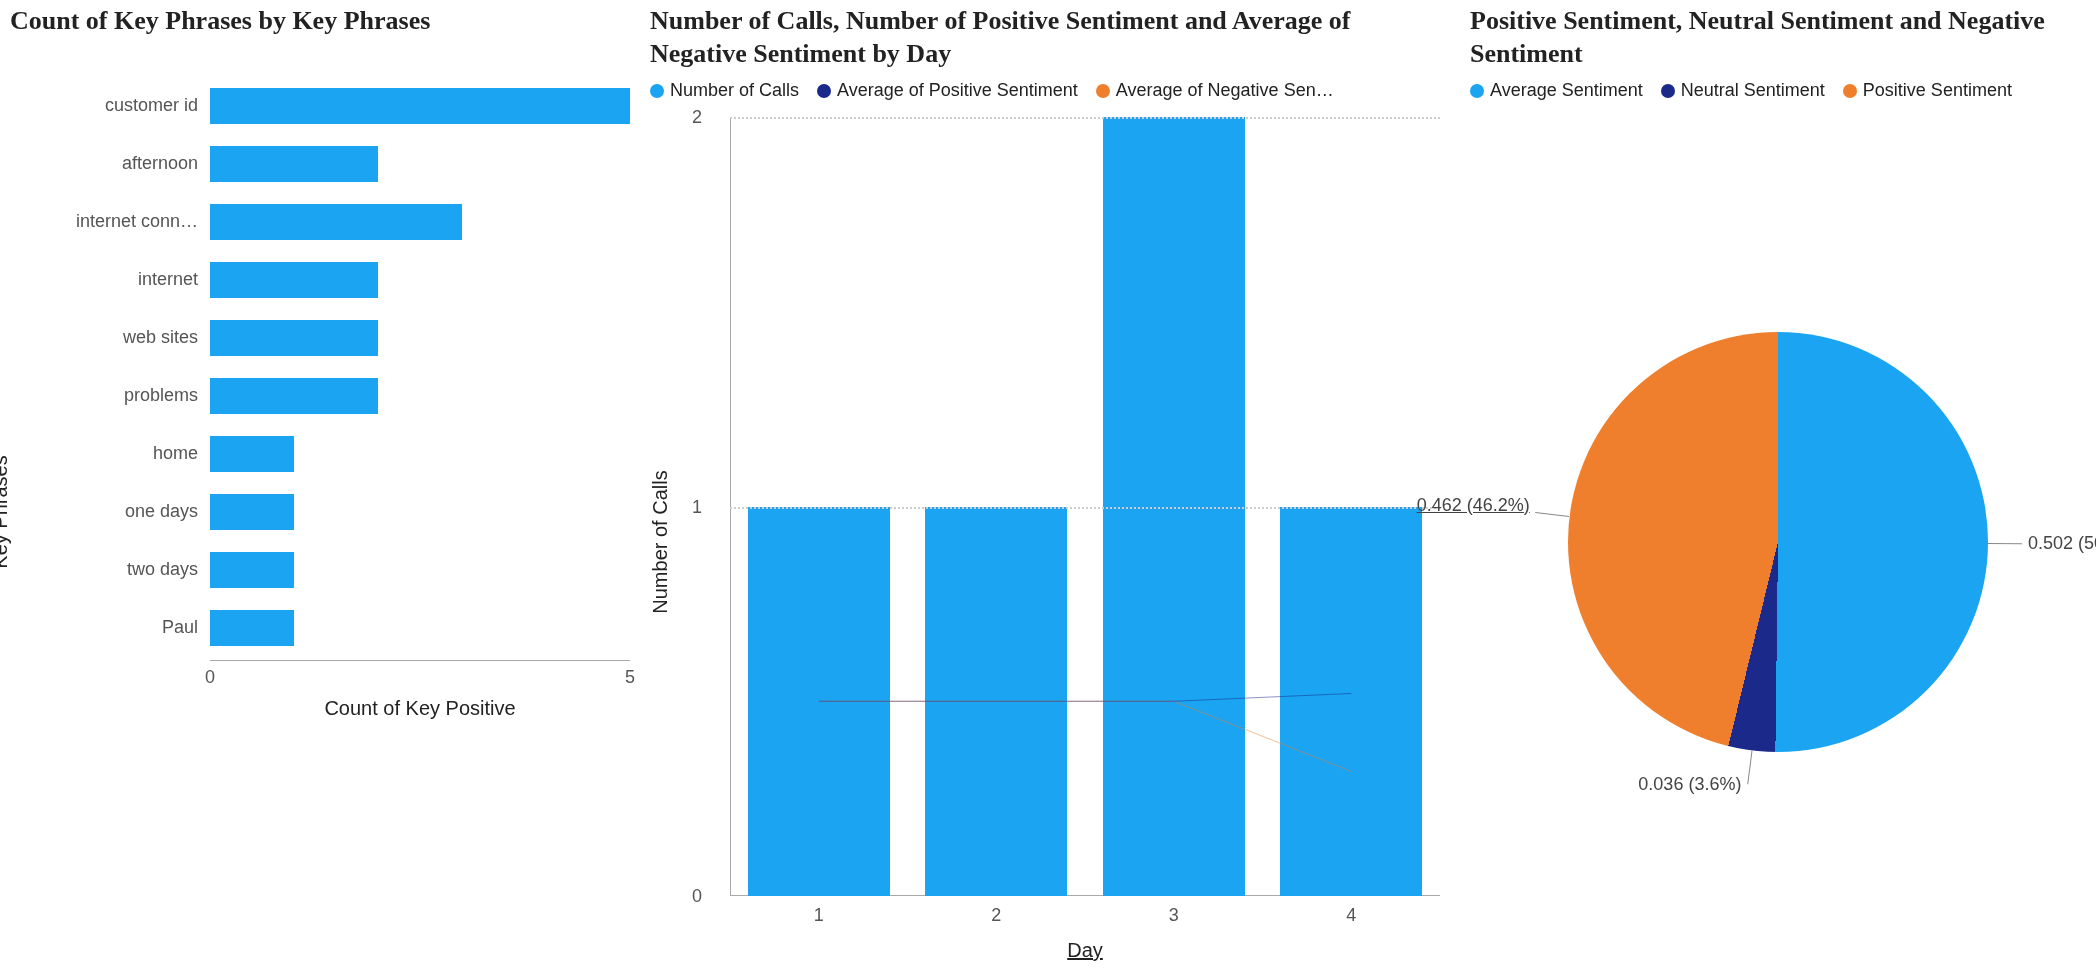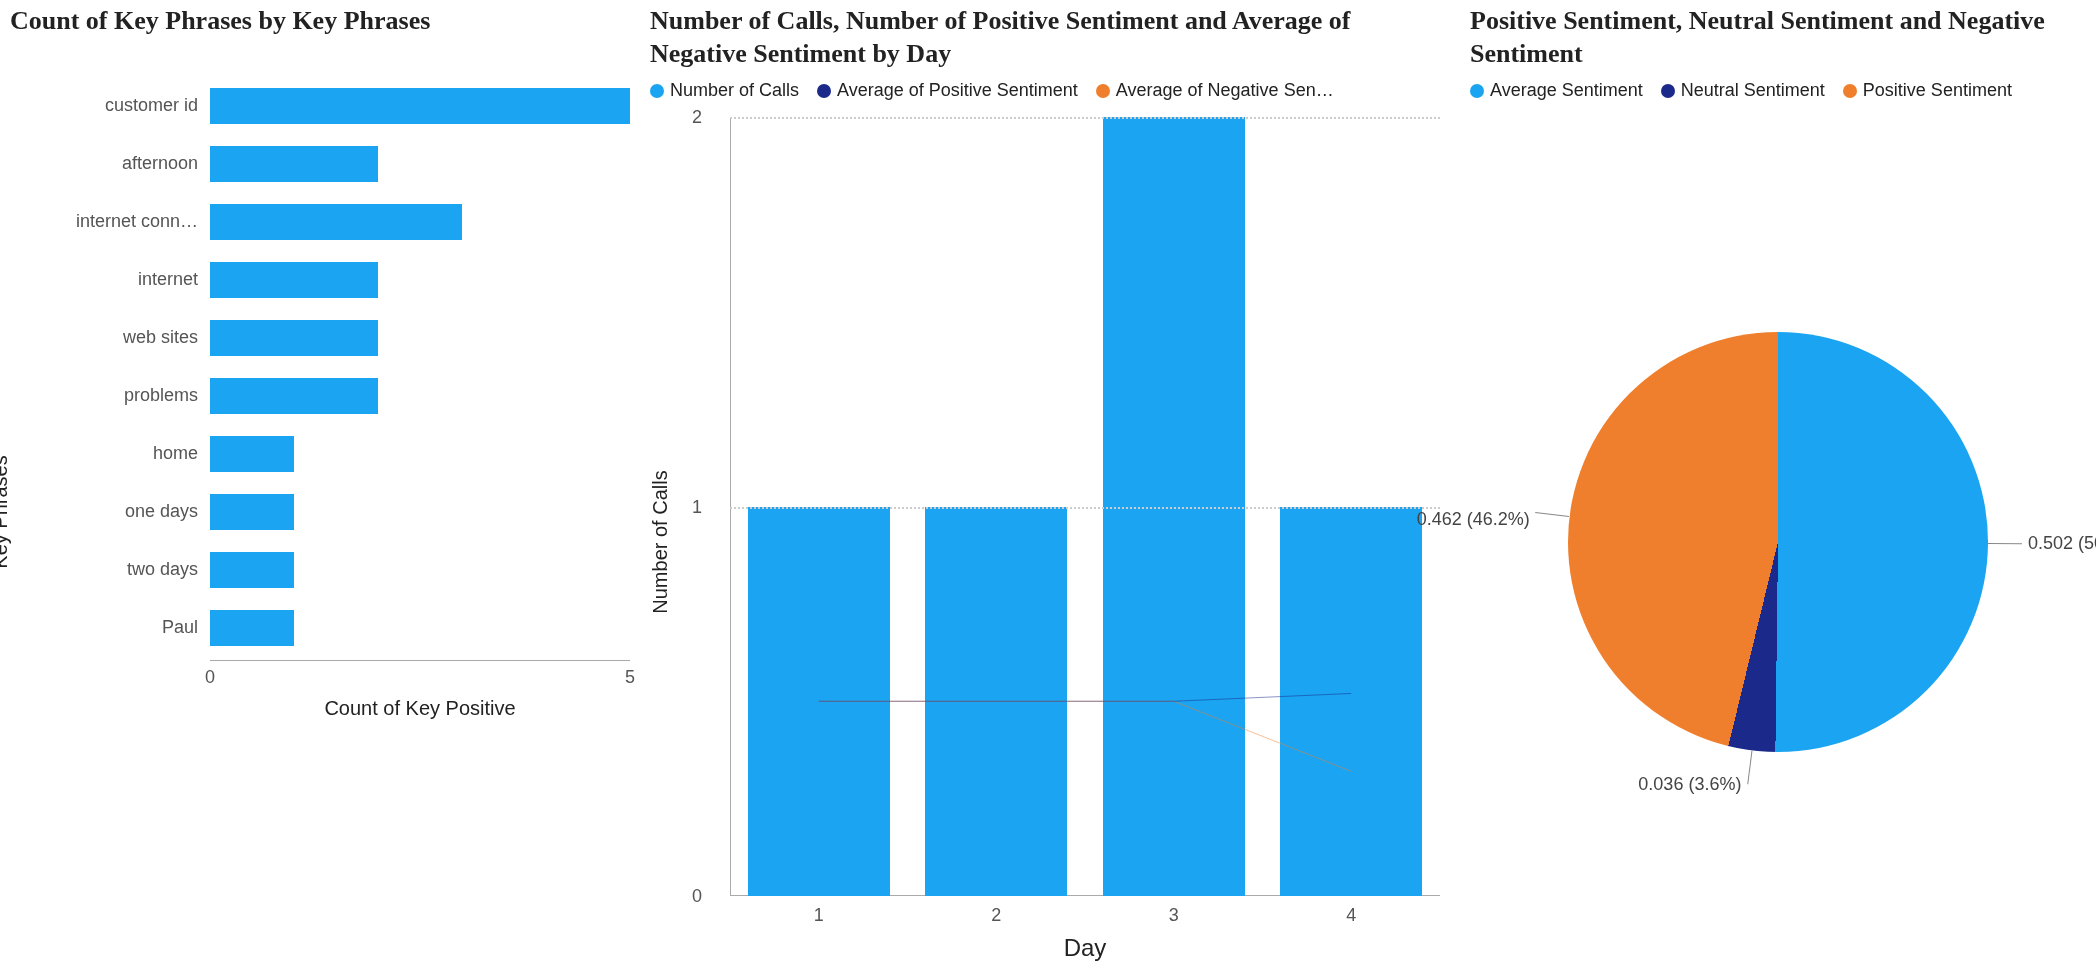--- a/index.html
+++ b/index.html
@@ -161,21 +161,22 @@
     bottom: -30px;
     font-size: 18px;
     color: #555;
     transform: translateX(-50%);
   }
   .combo-xlabel {
     position: absolute;
     left: 50%;
     bottom: -66px;
     transform: translateX(-50%);
-    font-size: 24px;
+    font-size: 20px;
+    text-decoration: underline;
   }
   svg.lines {
     position: absolute;
     left:0; top:0; width:100%; height:100%;
     overflow: visible;
   }
   .axis-left-line {
     position:absolute; left:0; top:0; bottom:0;
     border-left:1px solid #aaa;
   }
@@ -354,16 +355,16 @@
       </div>
     </div>
   <div class="pie-area">
     <div class="pie-wrap" id="pie-wrap">
       <div class="pie" id="pie" style="background: conic-gradient(rgb(26, 164, 242) 0deg, rgb(26, 164, 242) 180.72deg, rgb(27, 42, 138) 180.72deg, rgb(27, 42, 138) 193.68deg, rgb(239, 127, 44) 193.68deg, rgb(239, 127, 44) 360deg);"></div>
     <div class="pie-leader" style="left: 419.996px; top: 211.319px; width: 34px; transform-origin: left center; transform: rotate(0.36deg);"></div>
         <div class="pie-label" style="left: 459.995px; top: 201.533px;">0.502 (50.2%)</div>
         <div class="pie-leader" style="left: 183.68px; top: 418.344px; width: 34px; transform-origin: left center; transform: rotate(97.2deg);"></div>
         <div class="pie-label" style="left: 173.419px; top: 442.076px; transform: translateX(-100%);">0.036 (3.6%)</div>
         <div class="pie-leader" style="left: 1.49465px; top: 184.99px; width: 34px; transform-origin: left center; transform: rotate(-173.16deg);"></div>
-        <div class="pie-label" style="left: -38.2634px; top: 177px; transform: translateX(-100%);">0.462 (46.2%)</div>
+        <div class="pie-label" style="left: -38.2634px; top: 163px; transform: translateX(-100%); text-decoration: underline;">0.462 (46.2%)</div>
       </div>
   </div>
 </div>
 
 </body></html>

